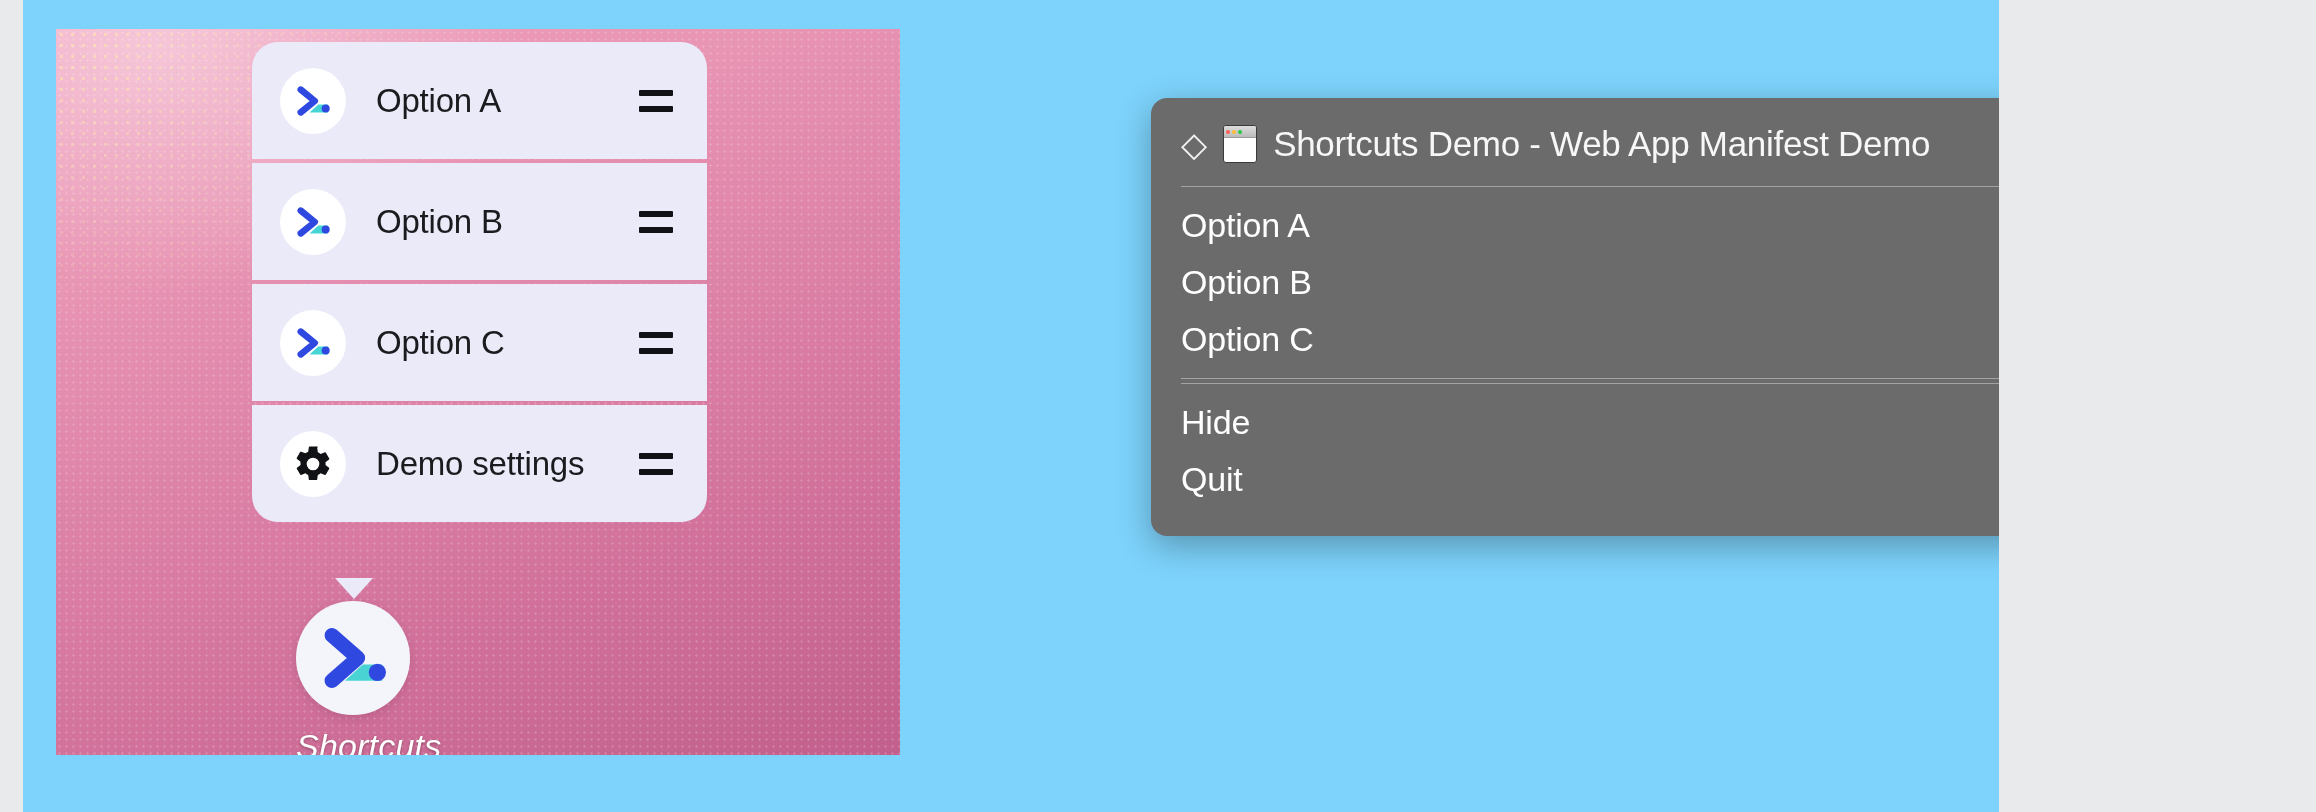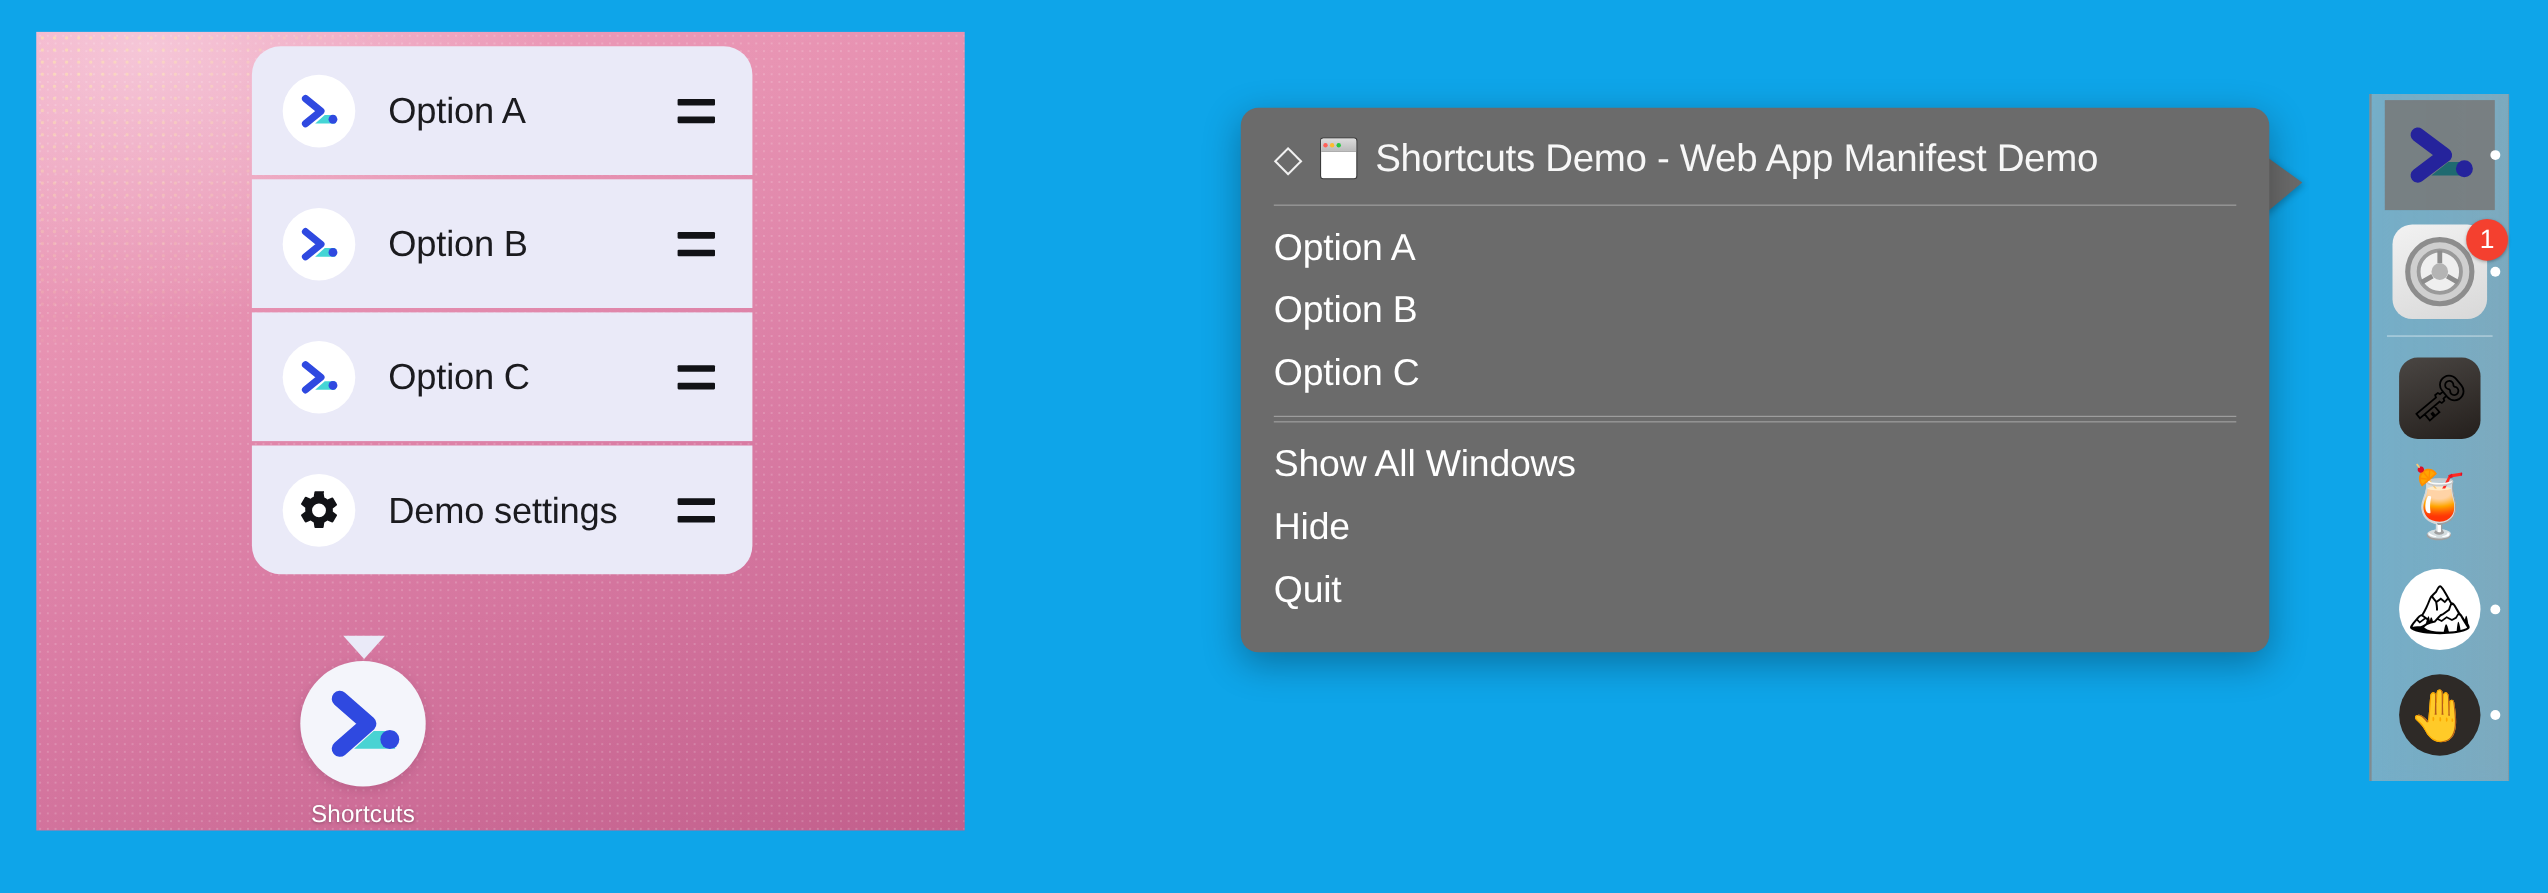--- a/index.html
+++ b/index.html
@@ -4,24 +4,25 @@
 <title>Shortcuts Demo</title>
 <style>
   html, body {
     margin: 0;
     padding: 0;
     background: #e8eaec;
     font-family: "Liberation Sans", sans-serif;
   }
   #root {
     position: relative;
-    width: 2316px;
+    width: 1976px;
     height: 812px;
-    background: #0ea5e9;
+    background: #7dd3fc;
     overflow: hidden;
+    margin-left: 23px;
   }
 
   
   #shortcut-panel {
     position: absolute;
     left: 33px;
     top: 29px;
     width: 844px;
     height: 726px;
     overflow: hidden;
@@ -137,24 +138,25 @@
     height: 114px;
     border-radius: 50%;
     background: #f4f5fb;
     display: flex;
     align-items: center;
     justify-content: center;
     box-shadow: 0 3px 10px rgba(90,30,60,.18);
   }
   #app-icon-label {
     margin-top: 12px;
-    font-size: 22px;
+    font-size: 34px;
     color: #ffffff;
     text-shadow: 0 1px 3px rgba(0,0,0,.34);
     letter-spacing: .2px;
+    font-style: italic;
   }
 
   
   #dock-menu {
     position: absolute;
     left: 1128px;
     top: 98px;
     width: 935px;
     background: #6b6b6b;
     border-radius: 16px;
@@ -423,23 +425,20 @@
       </div>
     </div>
 
     <div class="menu-sep"></div>
 
 
     <div class="menu-sep"></div>
 
     <div class="menu-group">
       <div class="menu-item">
-        <span>Show All Windows</span>
-      </div>
-      <div class="menu-item">
         <span>Hide</span>
       </div>
       <div class="menu-item">
         <span>Quit</span>
       </div>
     </div>
   </div>
 
   <div id="dock-strip">
 

